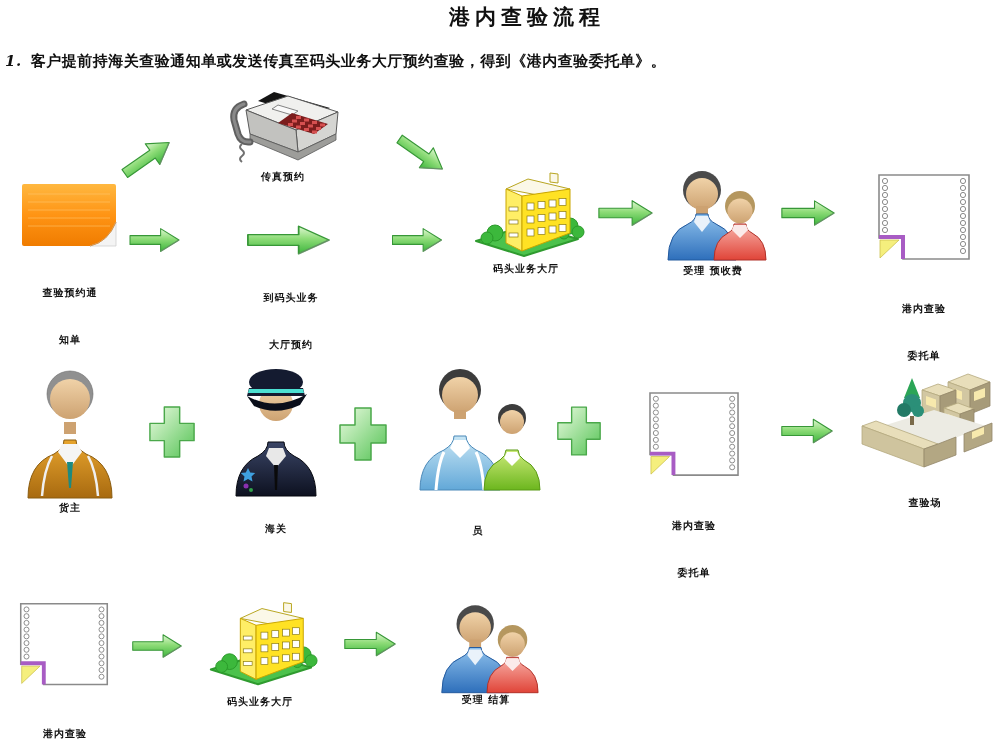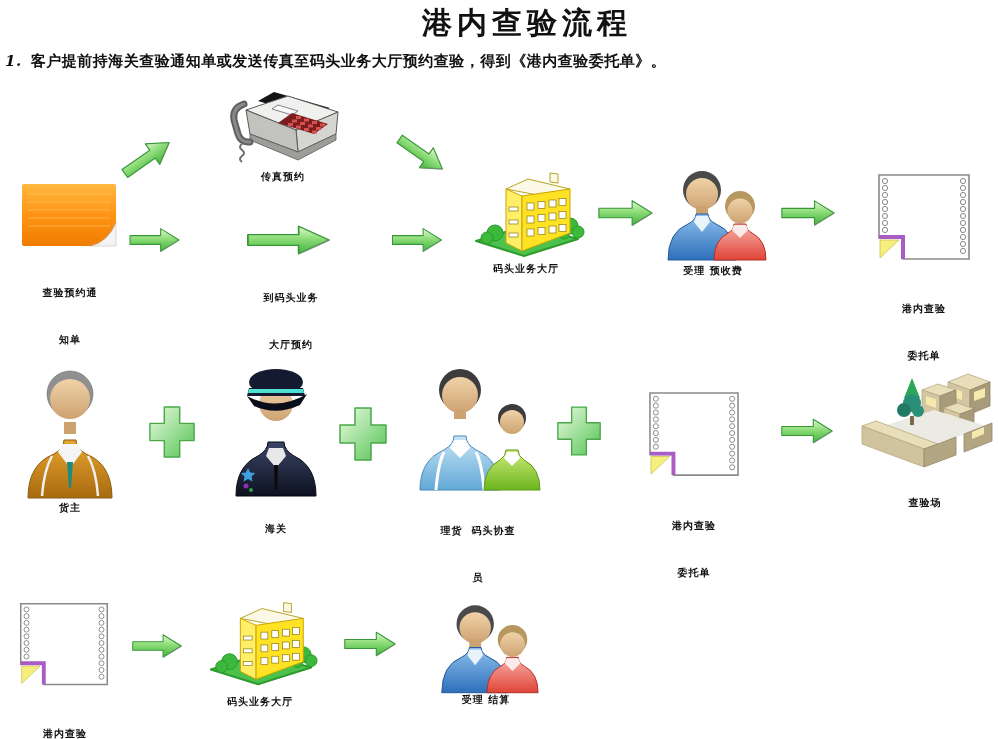--- a/index.html
+++ b/index.html
@@ -1,19 +1,19 @@
 <!DOCTYPE html>
 <html><head>
 <meta charset="utf-8">
 <style>
   html,body{margin:0;padding:0;background:#fff;}
   #stage{position:relative;width:998px;height:739px;background:#ffffff;overflow:hidden;
          font-family:"DejaVu Sans","Liberation Sans",sans-serif;color:#111;}
   .title{position:absolute;top:3px;left:0;width:100%;text-align:center;text-indent:56px;
-         font-size:30px;font-weight:bold;letter-spacing:5px;}
+         font-size:21px;font-weight:bold;letter-spacing:5px;}
   .step{position:absolute;font-size:15px;font-weight:bold;letter-spacing:.5px;white-space:nowrap;}
   .step .num{font-style:italic;font-family:"DejaVu Serif","Liberation Serif",serif;margin-right:9px;font-weight:bold;}
   .node{position:absolute;}
   .lbl{position:absolute;text-align:center;font-weight:bold;font-size:10px;line-height:1.55;
        letter-spacing:1px;white-space:pre-wrap;}
   .rotUp{transform:rotate(-35deg);}
   .rotDown{transform:rotate(35deg);}
   svg{display:block;}
 </style>
 </head>
@@ -372,21 +372,20 @@
         <use href="#plusSym"></use>
       </svg>
   </div>
 
   <div class="node" style="left:408px;top:364px;">
     <svg width="138" height="128" viewBox="0 0 138 128">
         <use href="#tallySym"></use>
       </svg>
   </div>
   <div class="lbl" style="left:400px;top:492px;width:156px;">
-    <div>理货  码头协查</div>
     <div>员</div>
   </div>
 
   <div class="node" style="left:556px;top:402px;">
     <svg width="46" height="58" viewBox="0 0 50 60">
         <use href="#plusSym"></use>
       </svg>
   </div>
 
   <div class="node" style="left:642px;top:390px;">

